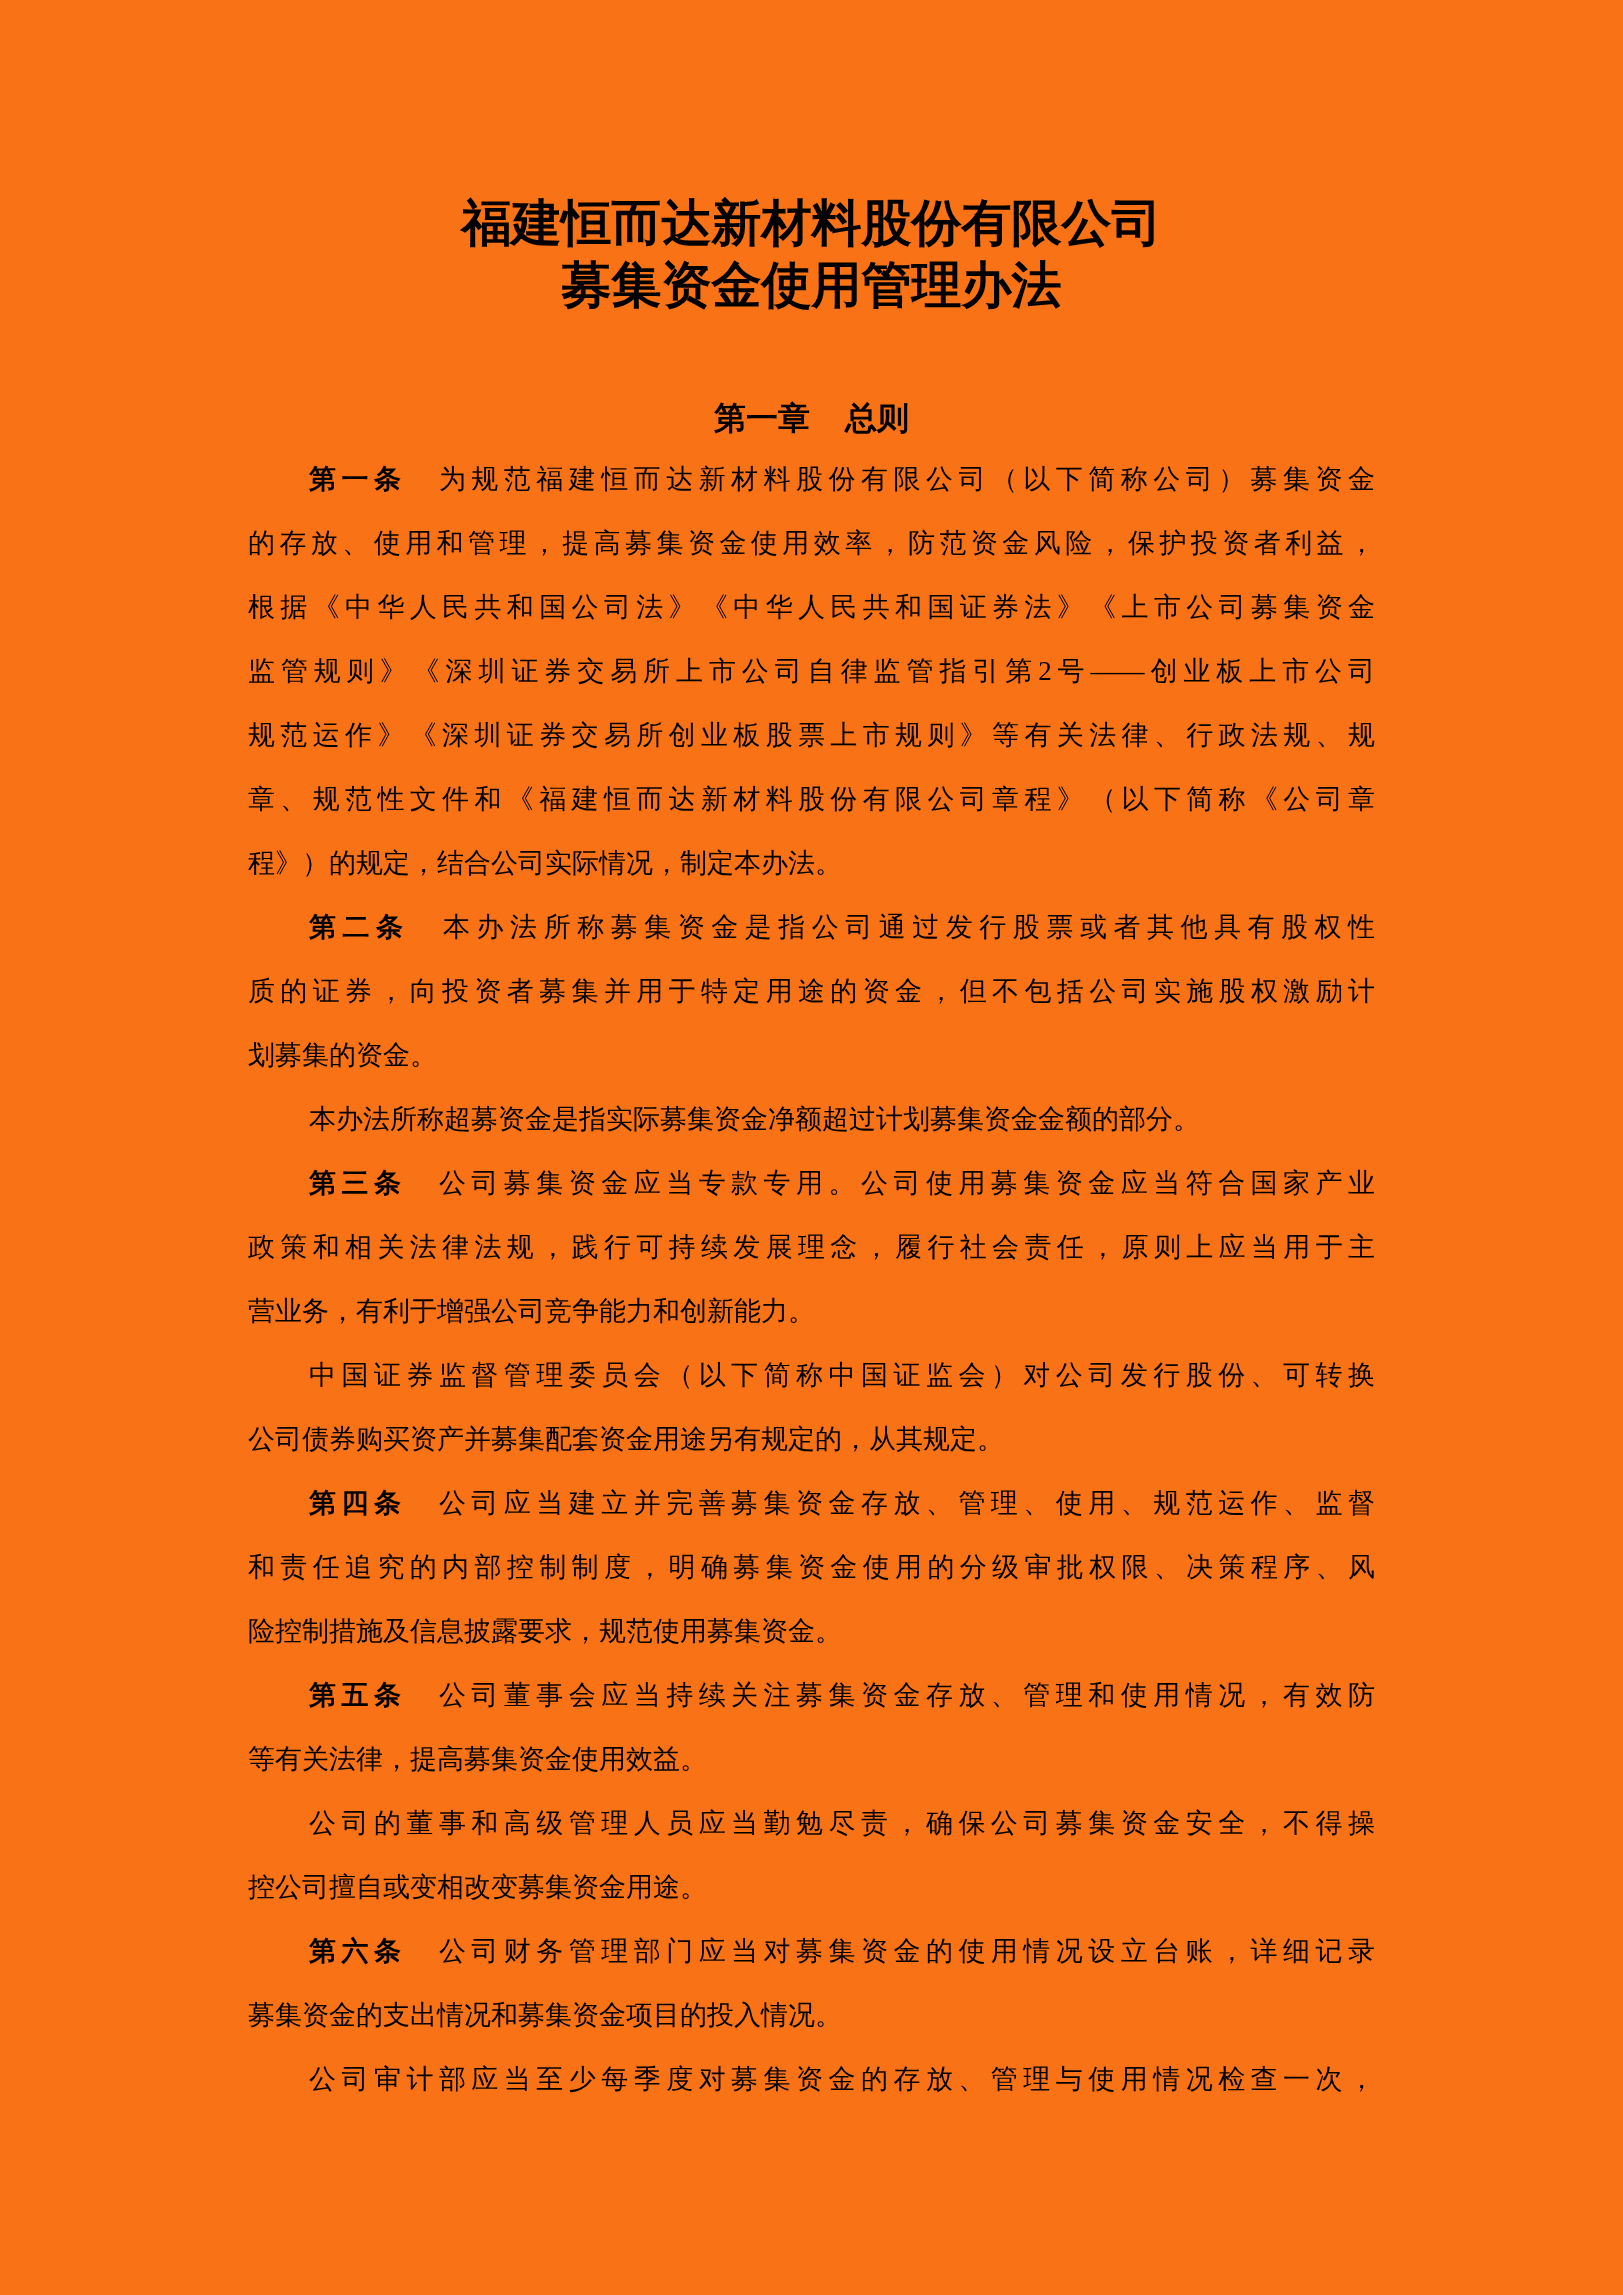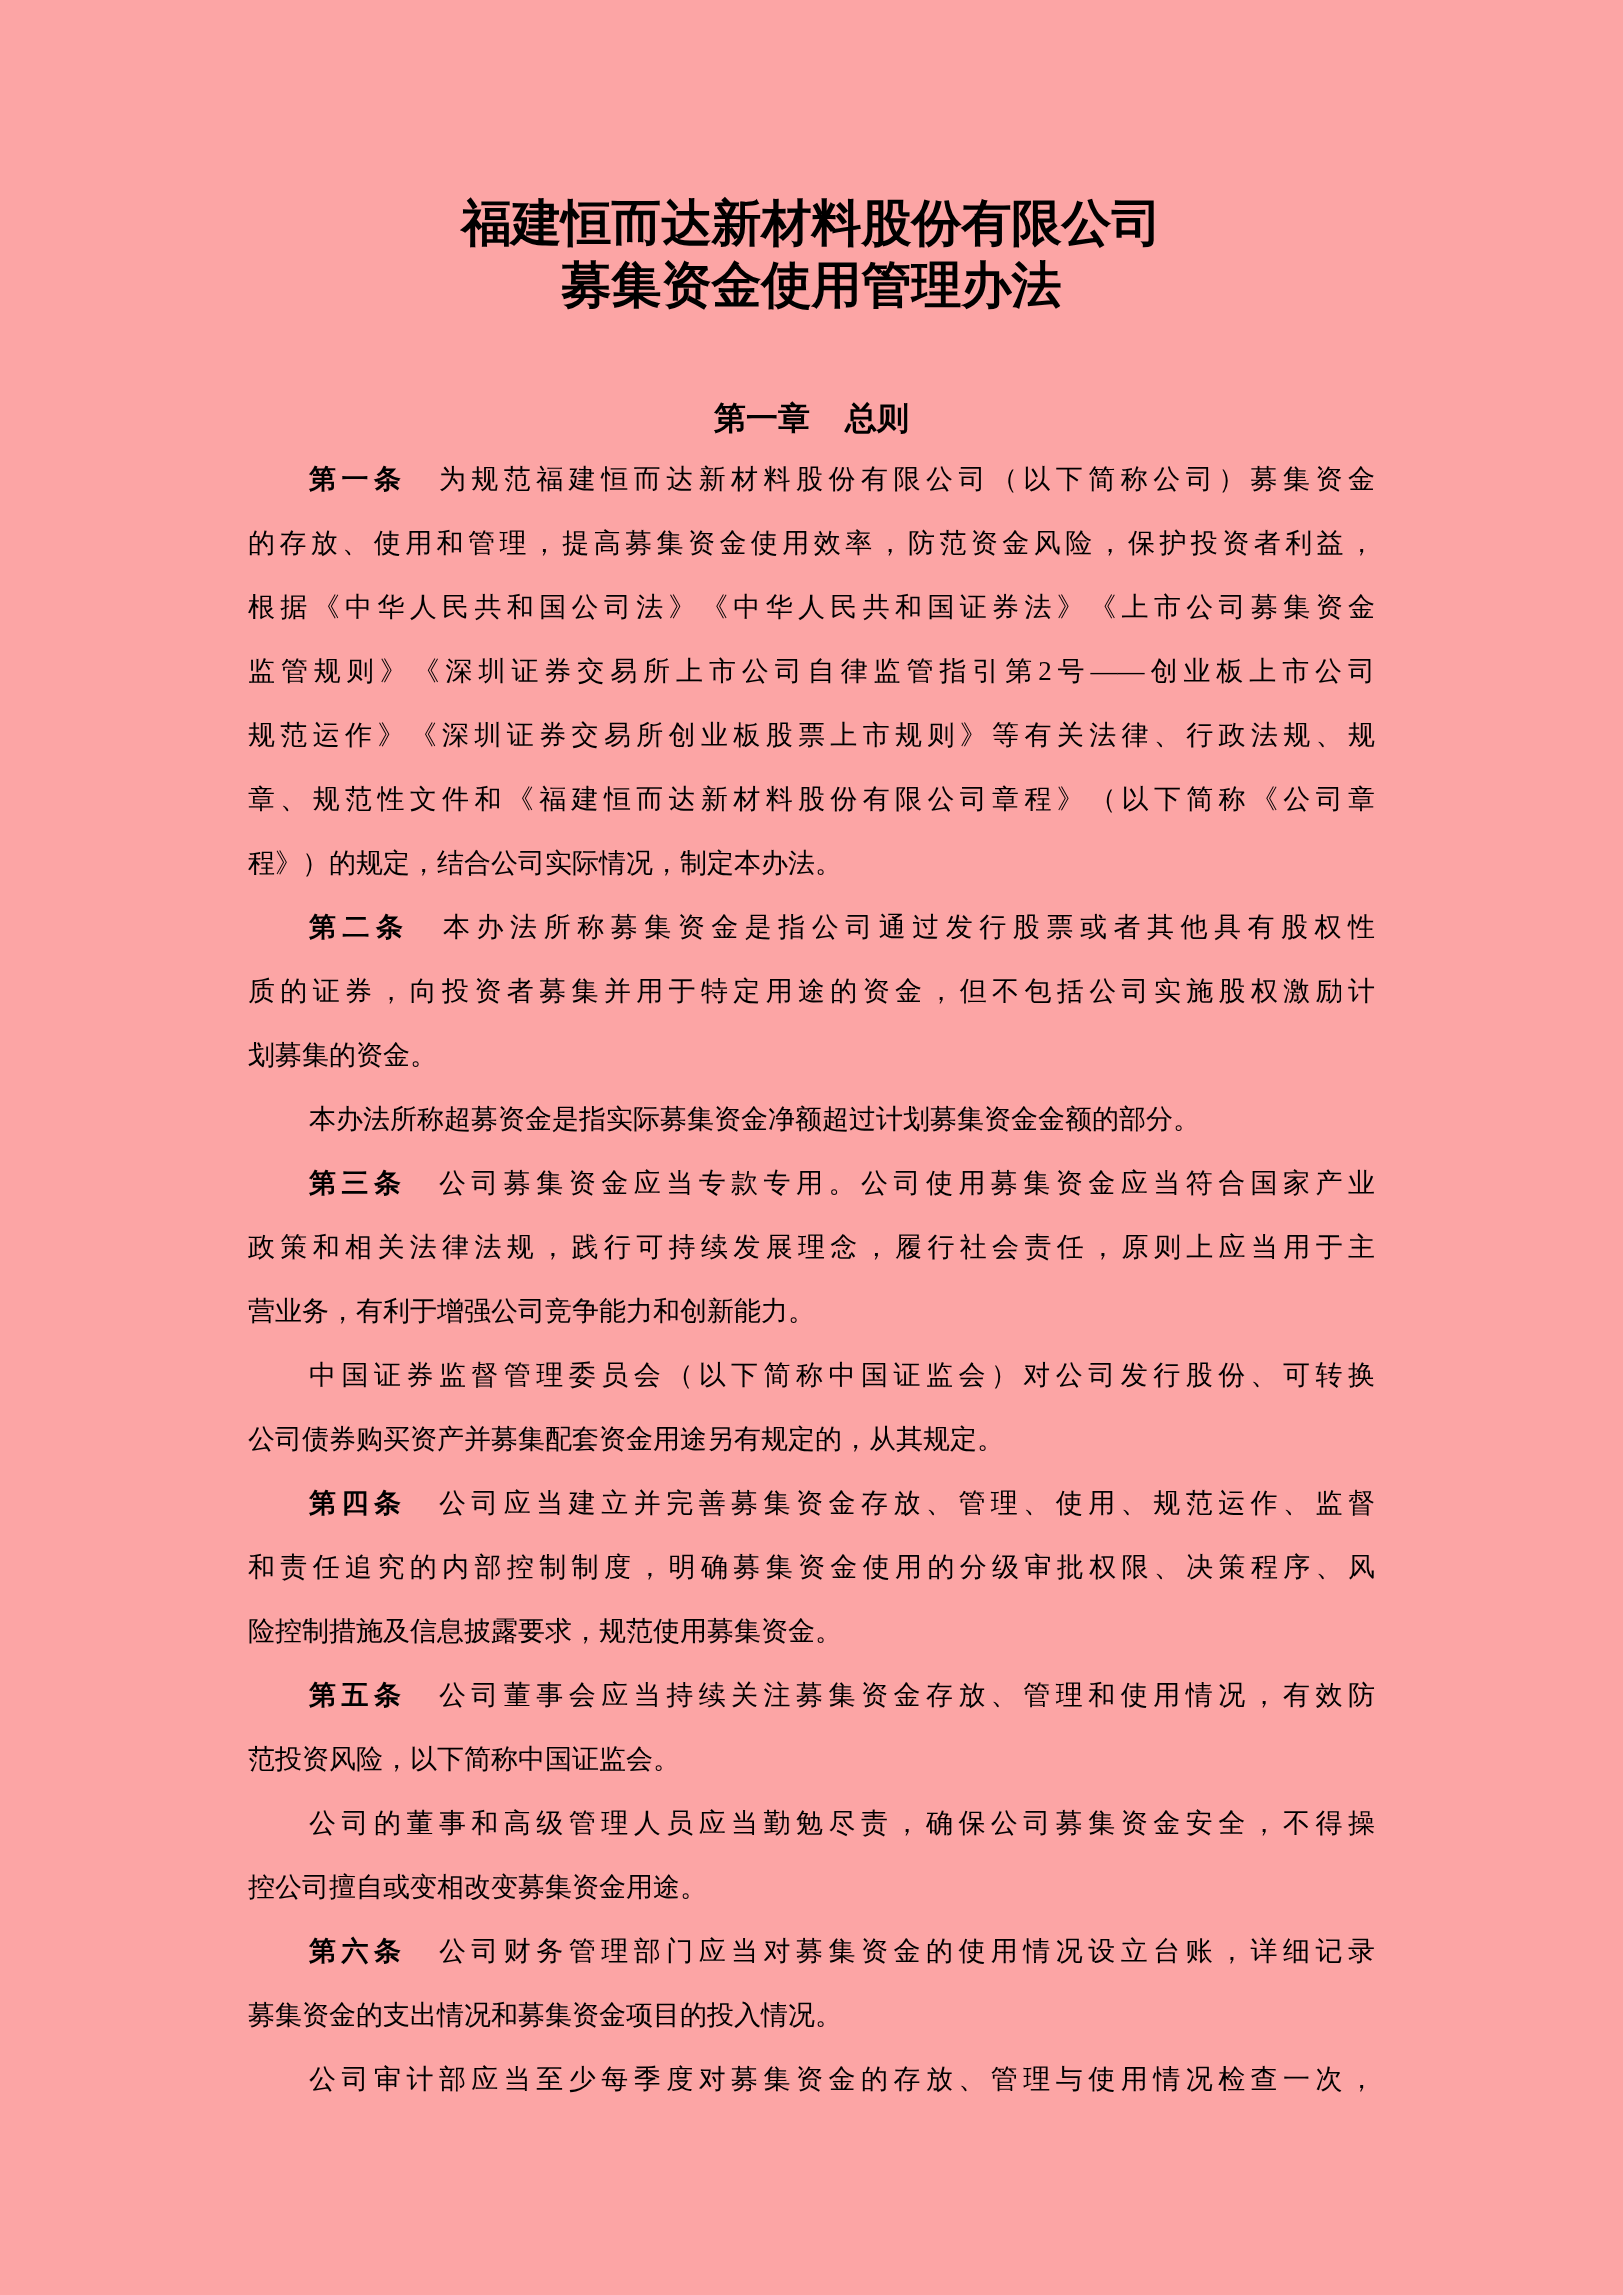--- a/index.html
+++ b/index.html
@@ -4,21 +4,21 @@
 <style>
   html, body {
     margin: 0;
     padding: 0;
     background: #ffffff;
   }
   .page {
     position: relative;
     width: 1623px;
     height: 2295px;
-    background: #fca5a5;
+    background: #f97316;
     color: #000000;
     font-family: "Liberation Serif", "DejaVu Serif", serif;
     overflow: hidden;
   }
   .doc-title {
     position: absolute;
     top: 192px;
     left: 0;
     width: 100%;
     text-align: center;
@@ -91,21 +91,21 @@
     <div class="line indent plain"><span>本办法所称超募资金是指实际募集资金净额超过计划募集资金金额的部分。</span></div>
     <div class="line indent"><span class="art-num">第三条</span><span>　公司募集资金应当专款专用。公司使用募集资金应当符合国家产业</span></div>
     <div class="line"><span>政策和相关法律法规，践行可持续发展理念，履行社会责任，原则上应当用于主</span></div>
     <div class="line plain"><span>营业务，有利于增强公司竞争能力和创新能力。</span></div>
     <div class="line indent"><span>中国证券监督管理委员会（以下简称中国证监会）对公司发行股份、可转换</span></div>
     <div class="line plain"><span>公司债券购买资产并募集配套资金用途另有规定的，从其规定。</span></div>
     <div class="line indent"><span class="art-num">第四条</span><span>　公司应当建立并完善募集资金存放、管理、使用、规范运作、监督</span></div>
     <div class="line"><span>和责任追究的内部控制制度，明确募集资金使用的分级审批权限、决策程序、风</span></div>
     <div class="line plain"><span>险控制措施及信息披露要求，规范使用募集资金。</span></div>
     <div class="line indent"><span class="art-num">第五条</span><span>　公司董事会应当持续关注募集资金存放、管理和使用情况，有效防</span></div>
-    <div class="line plain"><span>范投资风险，以下简称中国证监会。</span></div>
+    <div class="line plain"><span>等有关法律，提高募集资金使用效益。</span></div>
     <div class="line indent"><span>公司的董事和高级管理人员应当勤勉尽责，确保公司募集资金安全，不得操</span></div>
     <div class="line plain"><span>控公司擅自或变相改变募集资金用途。</span></div>
     <div class="line indent"><span class="art-num">第六条</span><span>　公司财务管理部门应当对募集资金的使用情况设立台账，详细记录</span></div>
     <div class="line plain"><span>募集资金的支出情况和募集资金项目的投入情况。</span></div>
     <div class="line indent"><span>公司审计部应当至少每季度对募集资金的存放、管理与使用情况检查一次，</span></div>
   </div>
 
 </div>
 
 

